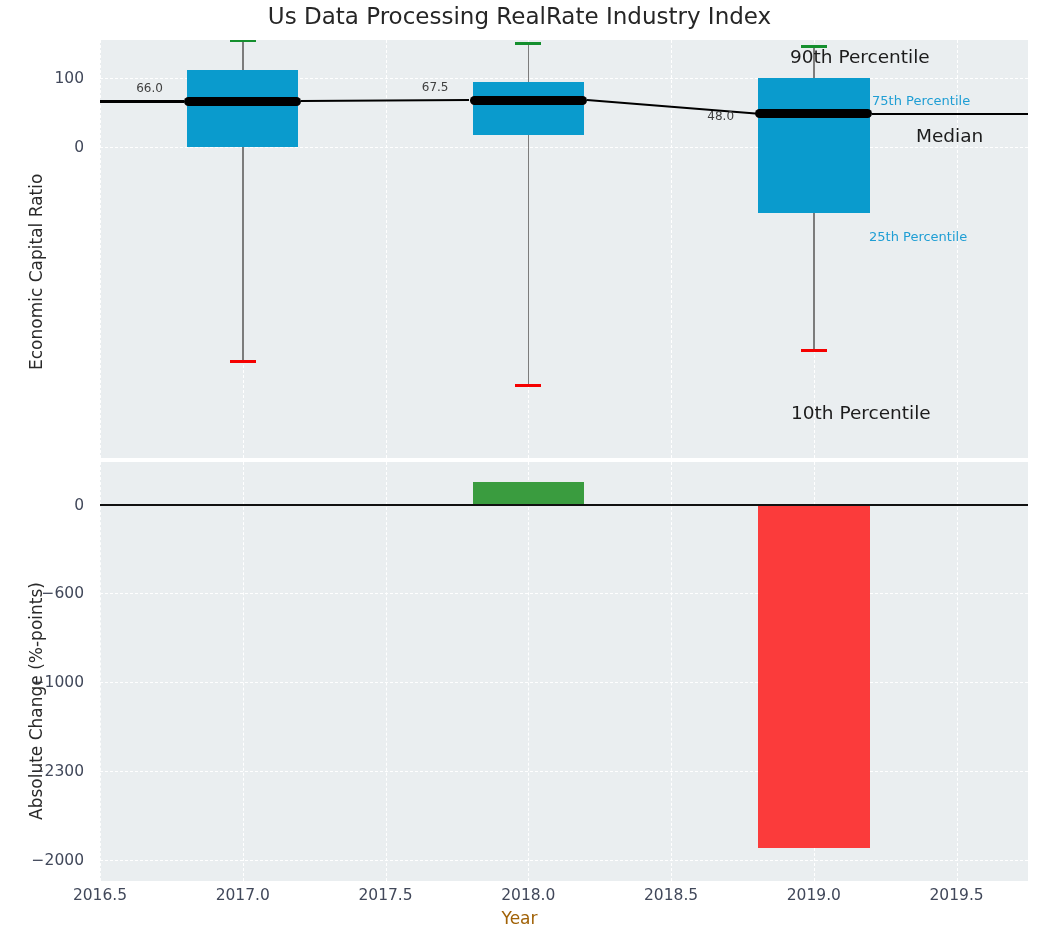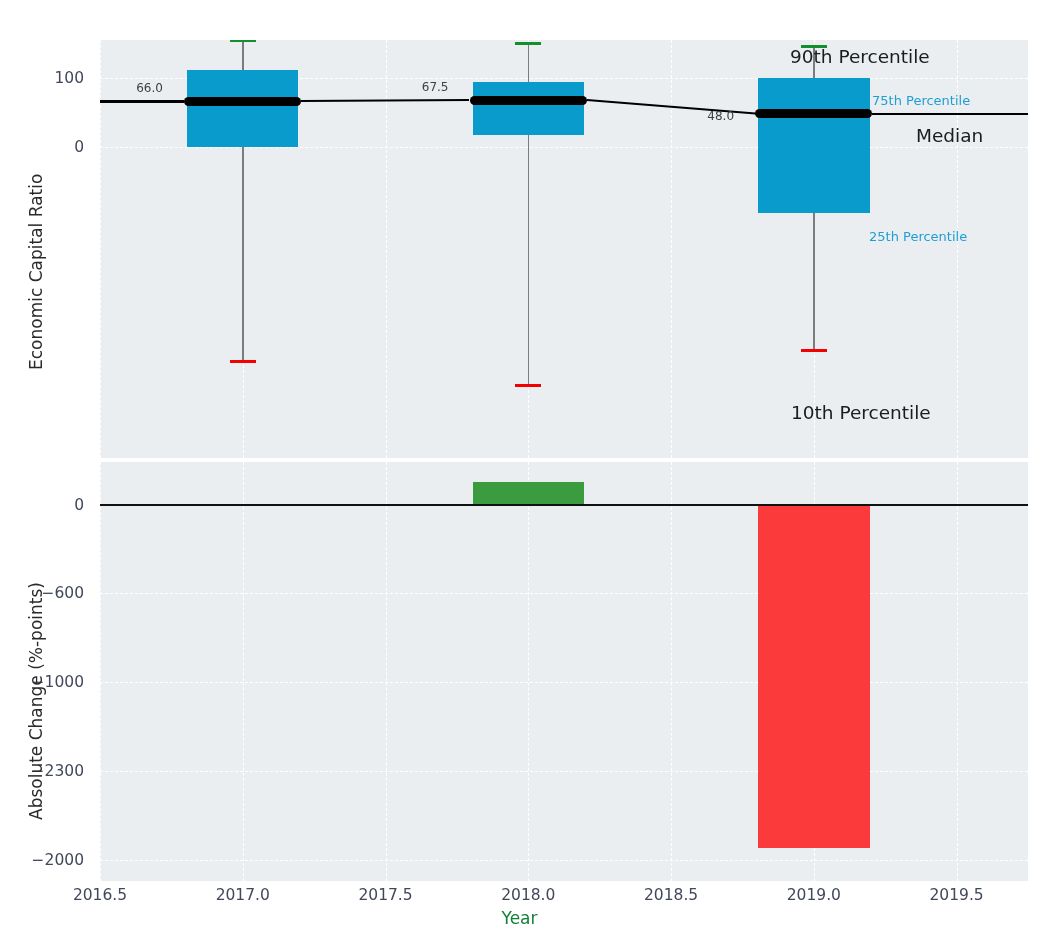--- a/index.html
+++ b/index.html
@@ -92,21 +92,21 @@
     transform: translateX(-50%);
     font-family: "DejaVu Sans", sans-serif;
   }
   .axis-label-x {
     position: absolute;
     left: 0;
     top: 908px;
     width: 1039px;
     text-align: center;
     font-size: 17px;
-    color: #15803d;
+    color: #a16207;
     font-family: "DejaVu Sans", sans-serif;
   }
   .axis-label-y {
     position: absolute;
     font-size: 17px;
     color: #2a2a2a;
     transform-origin: 0 0;
     transform: rotate(-90deg);
     white-space: nowrap;
     font-family: "DejaVu Sans", sans-serif;
@@ -168,20 +168,21 @@
     height: 2.2px;
     background: #111111;
   }
   .chg-bar { position: absolute; }
 </style>
 </head>
 <body>
 
 <div id="figure">
 
+  <div class="chart-title">Us Data Processing RealRate Industry Index</div>
 
   <div class="panel" id="panel-top">
     <div class="clipbox" id="top-clip">
         <div class="gridline-v" style="left: 0px;"></div>
         <div class="gridline-v" style="left: 142.769px;"></div>
         <div class="gridline-v" style="left: 285.538px;"></div>
         <div class="gridline-v" style="left: 428.308px;"></div>
         <div class="gridline-v" style="left: 571.077px;"></div>
         <div class="gridline-v" style="left: 713.846px;"></div>
         <div class="gridline-v" style="left: 856.615px;"></div>

